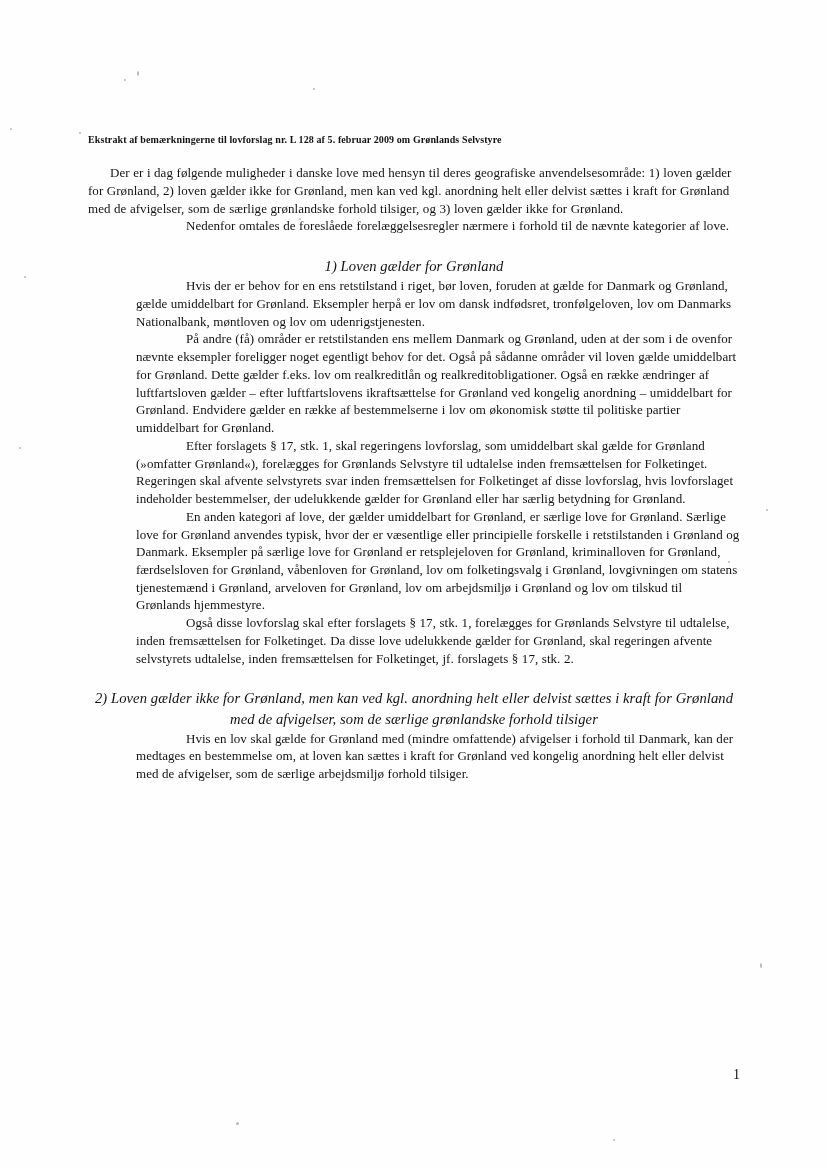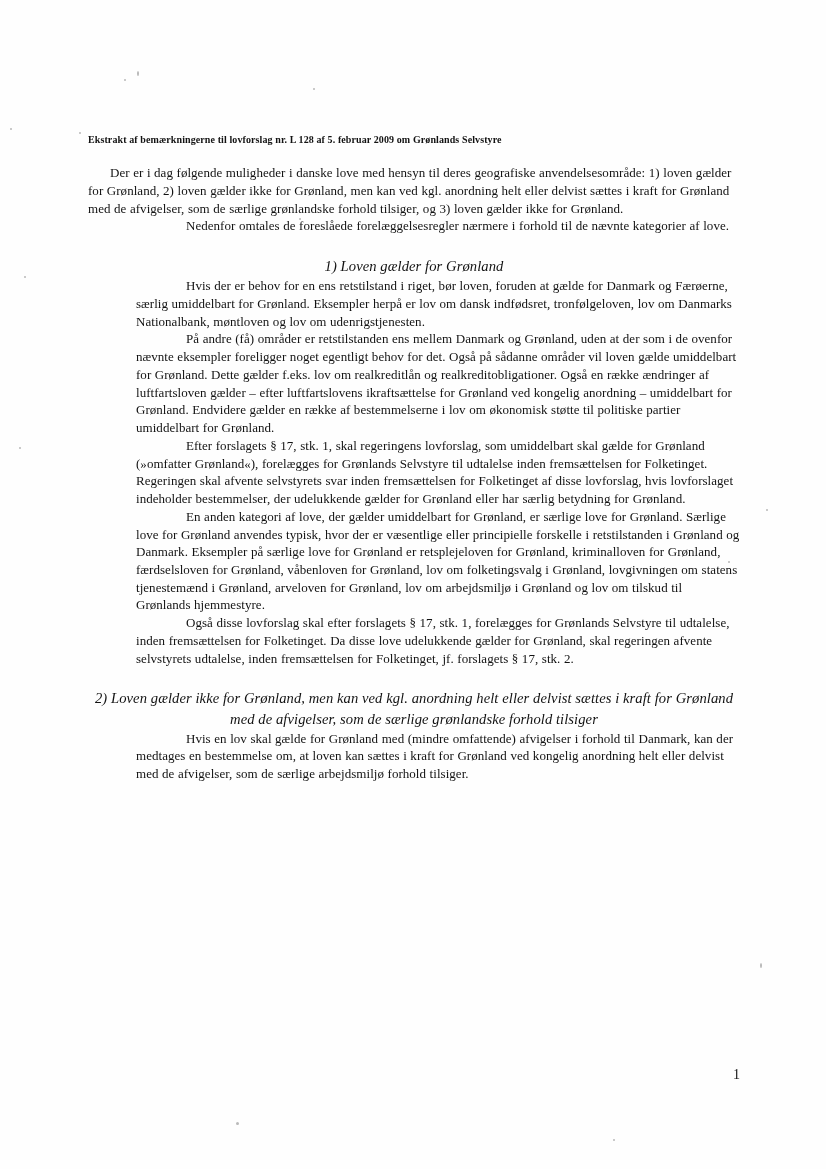--- a/index.html
+++ b/index.html
@@ -109,21 +109,21 @@
     <h1 class="doc-title">Ekstrakt af bemærkningerne til lovforslag nr. L 128 af 5. februar 2009 om Grønlands Selvstyre</h1>
 
     <p class="section-heading"></p>
 
     <p class="body indent-small">Der er i dag følgende muligheder i danske love med hensyn til deres geografiske anvendelsesområde: 1) loven gælder for Grønland, 2) loven gælder ikke for Grønland, men kan ved kgl. anordning helt eller delvist sættes i kraft for Grønland med de afvigelser, som de særlige grønlandske forhold tilsiger, og 3) loven gælder ikke for Grønland.</p>
 
     <p class="body indent-large">Nedenfor omtales de foreslåede forelæggelsesregler nærmere i forhold til de nævnte kategorier af love.</p>
 
     <p class="section-heading spaced-above">1) Loven gælder for Grønland</p>
 
-    <p class="body indent-large">Hvis der er behov for en ens retstilstand i riget, bør loven, foruden at gælde for Danmark og Færøerne, særlig umiddelbart for Grønland. Eksempler herpå er lov om dansk indfødsret, tronfølgeloven, lov om Danmarks Nationalbank, møntloven og lov om udenrigstjenesten.</p>
+    <p class="body indent-large">Hvis der er behov for en ens retstilstand i riget, bør loven, foruden at gælde for Danmark og Grønland, gælde umiddelbart for Grønland. Eksempler herpå er lov om dansk indfødsret, tronfølgeloven, lov om Danmarks Nationalbank, møntloven og lov om udenrigstjenesten.</p>
 
     <p class="body indent-large">På andre (få) områder er retstilstanden ens mellem Danmark og Grønland, uden at der som i de ovenfor nævnte eksempler foreligger noget egentligt behov for det. Også på sådanne områder vil loven gælde umiddelbart for Grønland. Dette gælder f.eks. lov om realkreditlån og realkreditobligationer. Også en række ændringer af luftfartsloven gælder – efter luftfartslovens ikraftsættelse for Grønland ved kongelig anordning – umiddelbart for Grønland. Endvidere gælder en række af bestemmelserne i lov om økonomisk støtte til politiske partier umiddelbart for Grønland.</p>
 
     <p class="body indent-large">Efter forslagets § 17, stk. 1, skal regeringens lovforslag, som umiddelbart skal gælde for Grønland (»omfatter Grønland«), forelægges for Grønlands Selvstyre til udtalelse inden fremsættelsen for Folketinget. Regeringen skal afvente selvstyrets svar inden fremsættelsen for Folketinget af disse lovforslag, hvis lovforslaget indeholder bestemmelser, der udelukkende gælder for Grønland eller har særlig betydning for Grønland.</p>
 
 
     <p class="body indent-large">En anden kategori af love, der gælder umiddelbart for Grønland, er særlige love for Grønland. Særlige love for Grønland anvendes typisk, hvor der er væsentlige eller principielle forskelle i retstilstanden i Grønland og Danmark. Eksempler på særlige love for Grønland er retsplejeloven for Grønland, kriminalloven for Grønland, færdselsloven for Grønland, våbenloven for Grønland, lov om folketingsvalg i Grønland, lovgivningen om statens tjenestemænd i Grønland, arveloven for Grønland, lov om arbejdsmiljø i Grønland og lov om tilskud til Grønlands hjemmestyre.</p>
 
     <p class="body indent-large">Også disse lovforslag skal efter forslagets § 17, stk. 1, forelægges for Grønlands Selvstyre til udtalelse, inden fremsættelsen for Folketinget. Da disse love udelukkende gælder for Grønland, skal regeringen afvente selvstyrets udtalelse, inden fremsættelsen for Folketinget, jf. forslagets § 17, stk. 2.</p>
 

